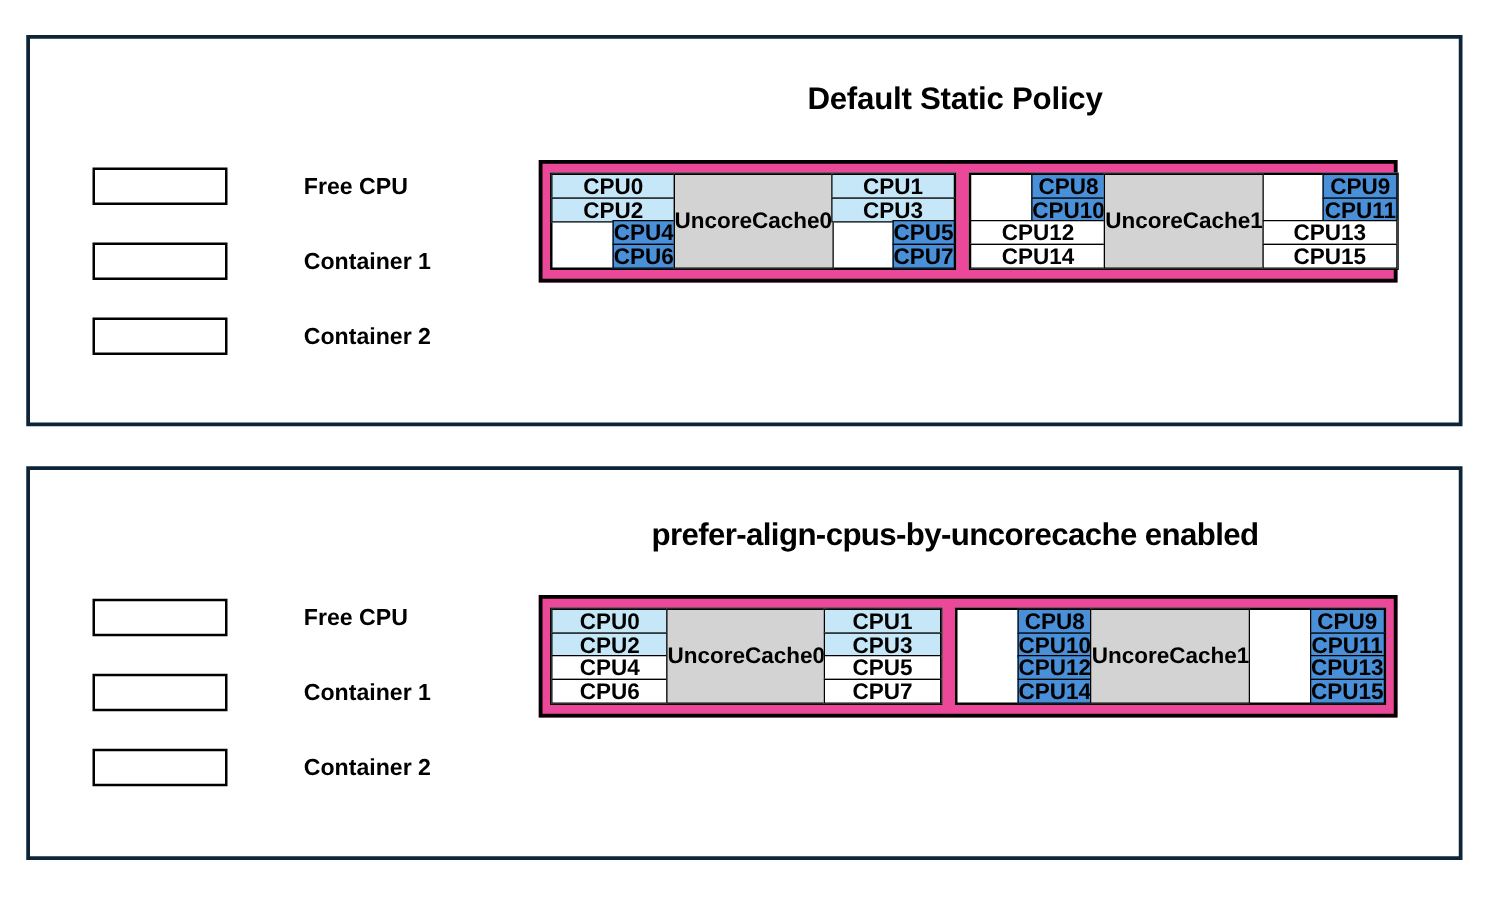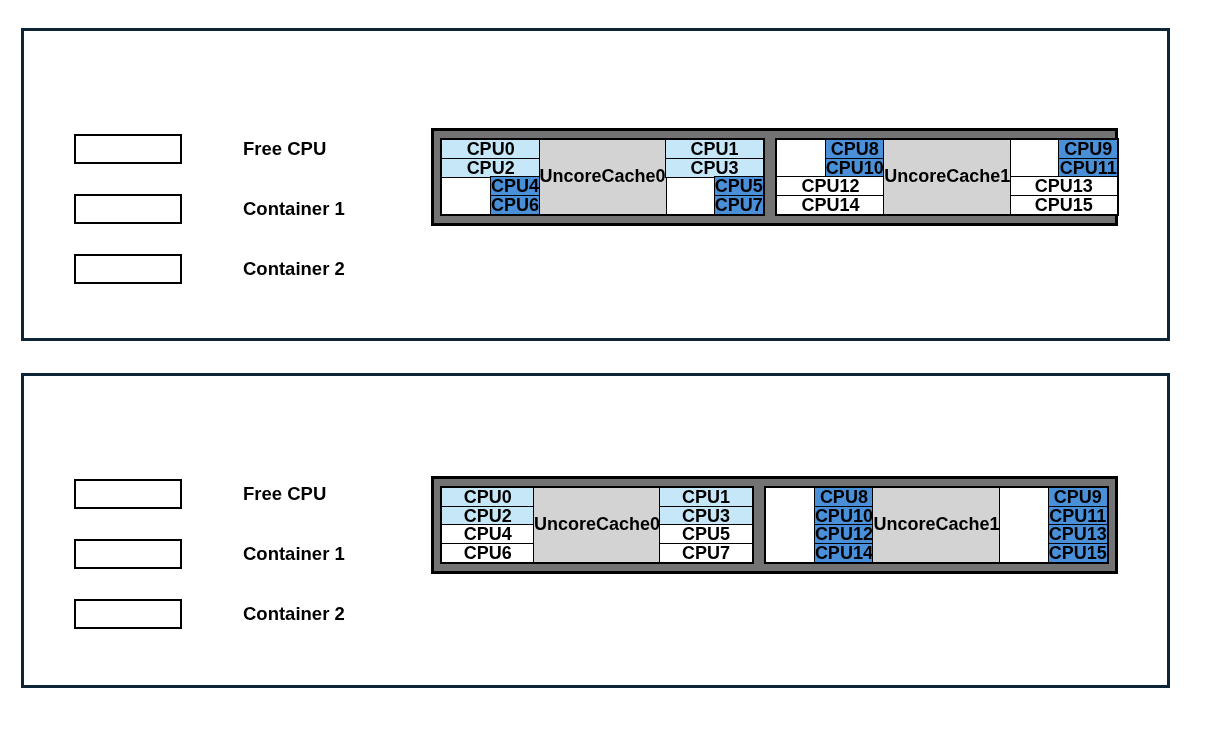--- a/index.html
+++ b/index.html
@@ -75,21 +75,21 @@
   }
 
   
   .grid-outer {
     position: absolute;
     top: 97px;
     left: 407px;
     width: 687px;
     border: 3px solid #000000;
     box-sizing: border-box;
-    background: #737373;
+    background: #ec4899;
     padding: 7px 6px;
     display: flex;
     gap: 10px;
   }
   #panel-bottom .grid-outer { top: 100px; }
 
   .cache-group {
     display: flex;
     flex: 1 1 0;
     border: 2px solid #000000;
@@ -135,20 +135,21 @@
     line-height: 1.28;
     text-align: center;
   }
   .cache-cell span { display: block; }
 </style>
 </head>
 <body>
 
 <div class="panel" id="panel-top">
 
+  <div class="panel-title">Default Static Policy</div>
 
   <div class="legend">
     <div class="legend-row">
       <div class="legend-swatch free"></div>
       <div class="legend-label">Free CPU</div>
     </div>
     <div class="legend-row">
       <div class="legend-swatch container1"></div>
       <div class="legend-label">Container 1</div>
     </div>
@@ -198,20 +199,21 @@
         <div class="cpu-cell free">CPU13</div>
         <div class="cpu-cell free">CPU15</div>
       </div>
     </div>
 
   </div>
 </div>
 
 <div class="panel" id="panel-bottom">
 
+  <div class="panel-title">prefer-align-cpus-by-uncorecache enabled</div>
 
   <div class="legend">
     <div class="legend-row">
       <div class="legend-swatch free"></div>
       <div class="legend-label">Free CPU</div>
     </div>
     <div class="legend-row">
       <div class="legend-swatch container1"></div>
       <div class="legend-label">Container 1</div>
     </div>

